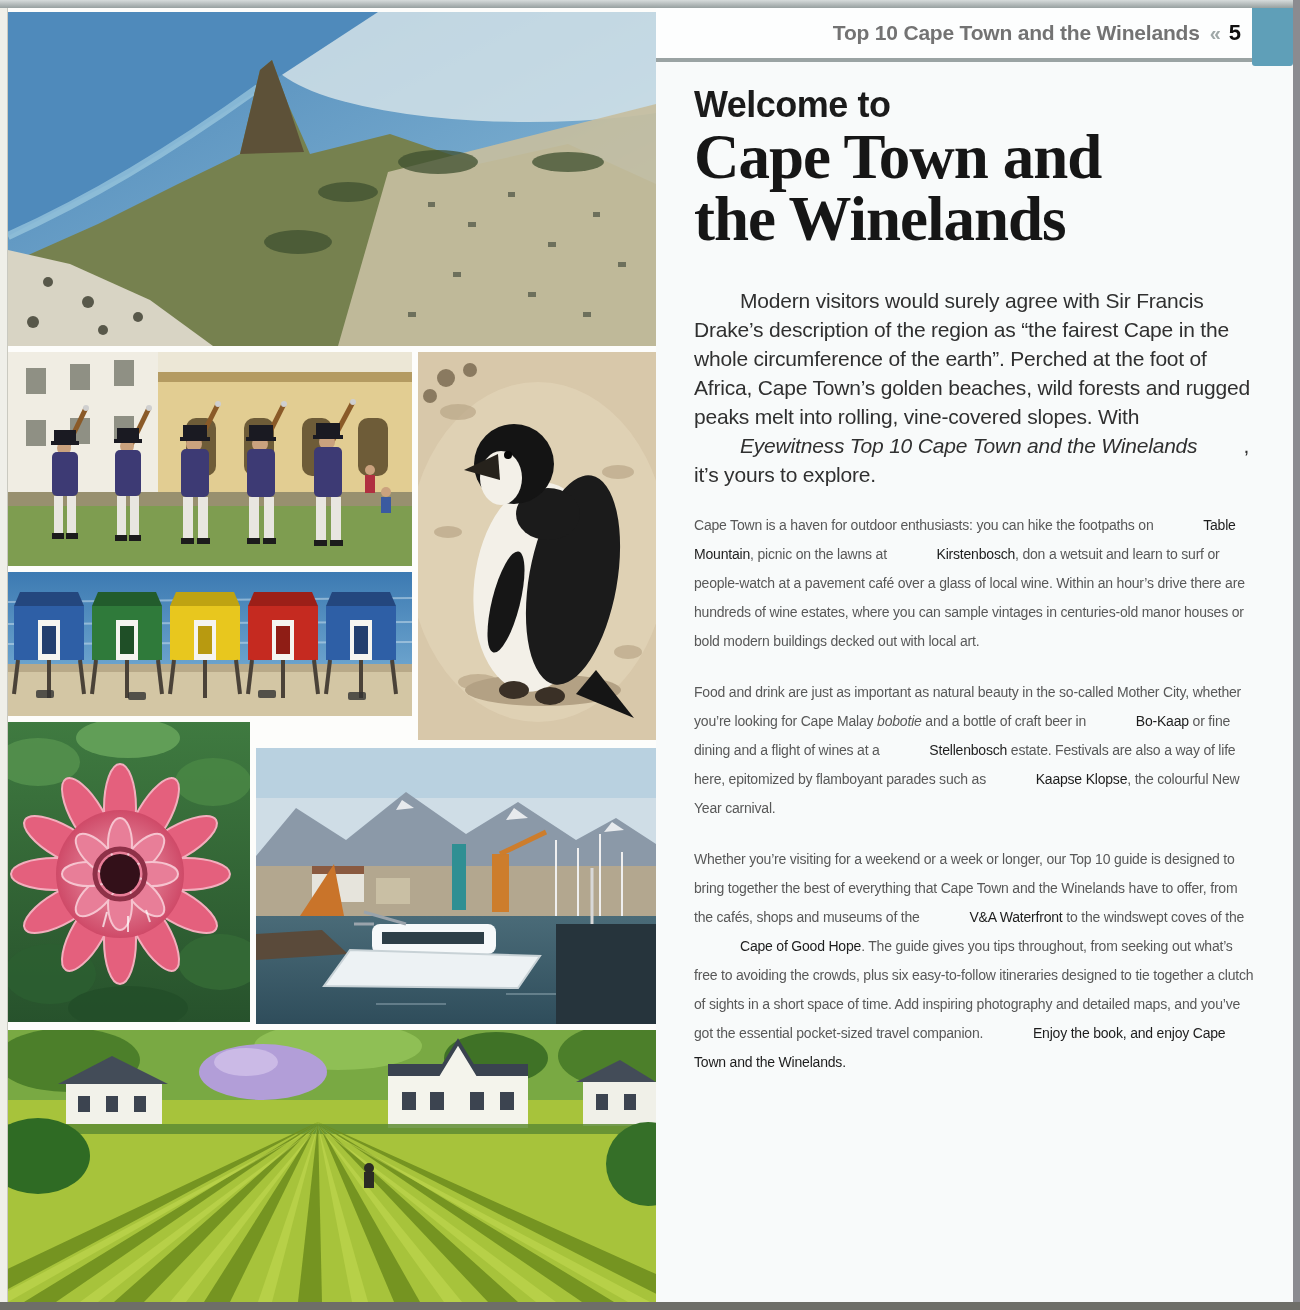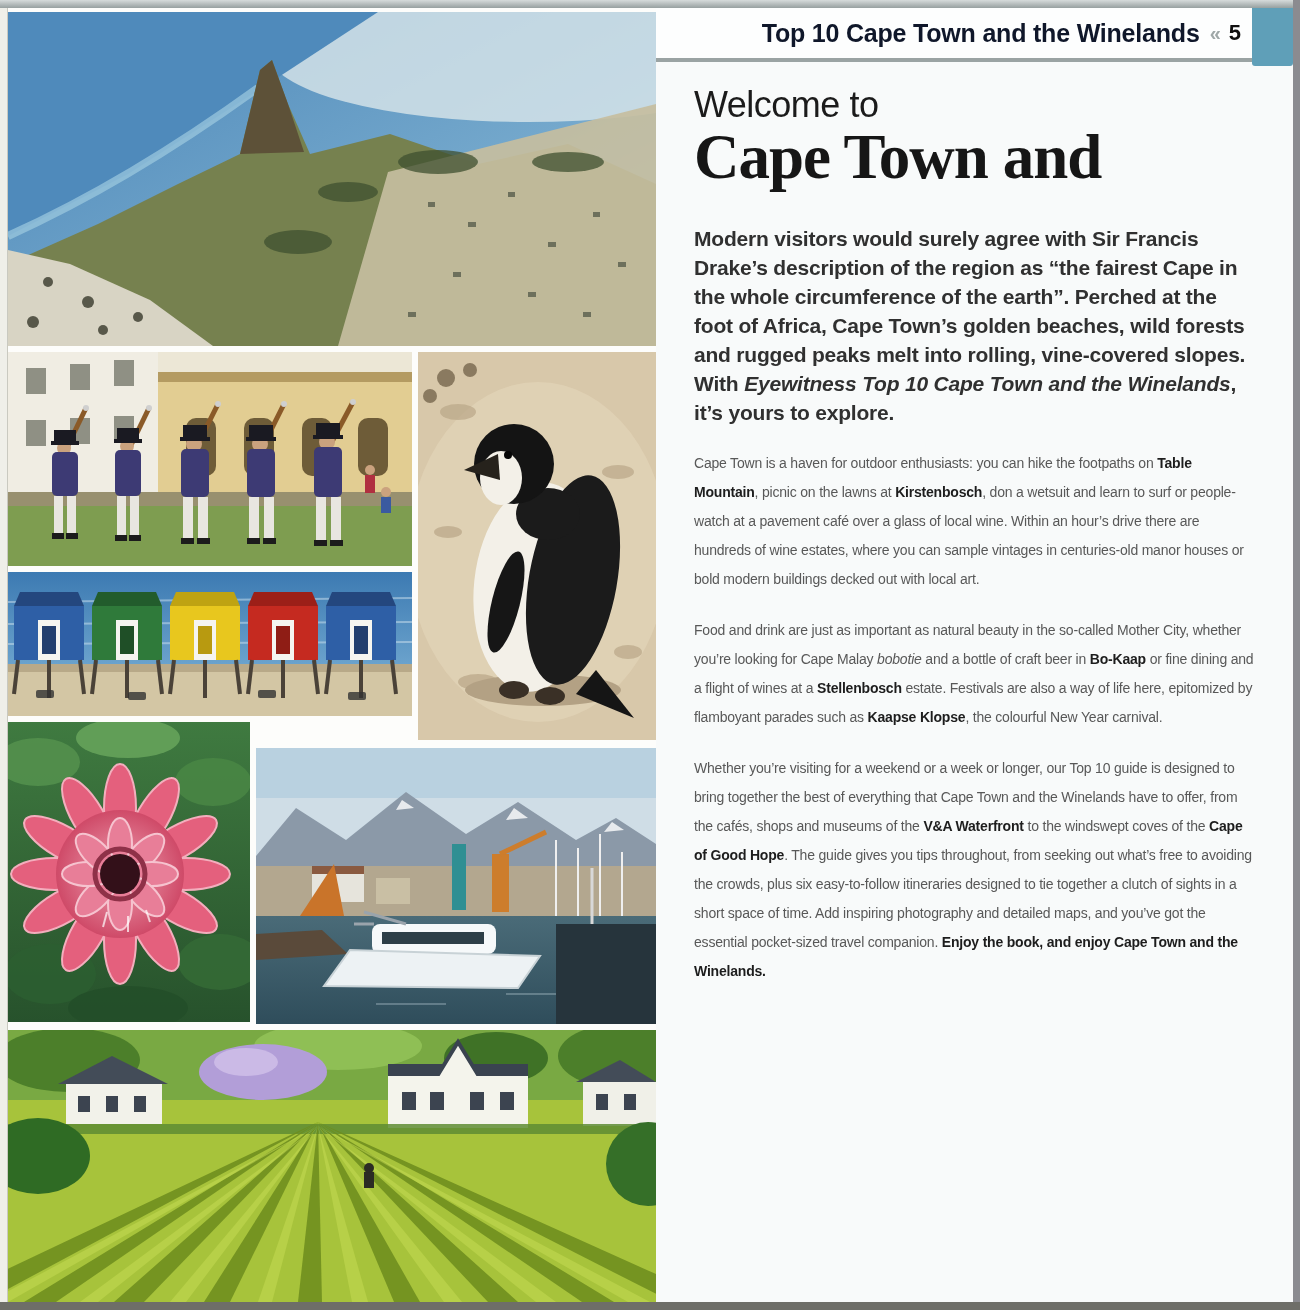--- a/index.html
+++ b/index.html
@@ -22,34 +22,34 @@
   #ph-penguin{left:410px;top:344px;width:238px;height:388px;}
   #ph-huts{left:0;top:564px;width:404px;height:144px;}
   #ph-protea{left:0;top:714px;width:242px;height:300px;}
   #ph-harbor{left:248px;top:740px;width:400px;height:276px;}
   #ph-vineyard{left:0;top:1022px;width:648px;height:272px;}
 
   
   #page{position:absolute;left:656px;top:8px;width:637px;height:1294px;background:#f8fafa;}
   #page-header{position:relative;height:54px;background:#fdfefe;border-bottom:4px solid #9aa3a3;
     display:flex;align-items:center;justify-content:flex-end;padding-right:52px;}
-  .hdr-title{font-size:25px;font-weight:700;color:#0f172a;letter-spacing:-0.2px;}
+  .hdr-title{font-size:21px;font-weight:700;color:#737373;letter-spacing:-0.2px;}
   .hdr-sep{font-size:20px;color:#9fa8a8;margin:0 8px 0 10px;font-weight:700;}
   .hdr-num{font-size:22px;font-weight:700;color:#101010;}
   #corner-tab{position:absolute;left:596px;top:0;width:41px;height:58px;
     background:var(--accent_teal,#5f9fb8);border-radius:0 0 3px 3px;}
 
   #content{padding:24px 36px 0 38px;}
-  .kicker{font-size:36px;font-weight:400;color:#1b1b1b;line-height:38px;letter-spacing:-0.5px;}
+  .kicker{font-size:36px;font-weight:700;color:#1b1b1b;line-height:38px;letter-spacing:-0.5px;}
   .big-title{font-size:63px;font-weight:600;color:#161616;line-height:62px;letter-spacing:-1px;margin-top:2px;font-family:Liberation Serif, serif;}
 
   .p{width:562px;letter-spacing:-0.2px;}
   .p-intro{margin-top:36px;font-size:21px;line-height:29px;font-weight:700;color:#303030;}
   .p-body{margin-top:22px;font-size:14px;line-height:29px;font-weight:400;color:#585858;}
-  .rich .b{font-weight:700;color:#1d1d1d;}
+  .rich .b{font-weight:400;color:#1d1d1d;margin-left:46px;}
   .rich .i{font-style:italic;}
   .p-intro.rich .b{color:#303030;}
 </style>
 </head>
 <body>
 
 <div id="stage">
 
   <div id="collage">
 
@@ -469,20 +469,21 @@
       <span class="hdr-title">Top 10 Cape Town and the Winelands</span>
       <span class="hdr-sep">«</span>
       <span class="hdr-num">5</span>
       <div id="corner-tab"></div>
     </div>
 
     <div id="content">
       <div class="kicker">Welcome to</div>
       <div class="big-title">
         <div>Cape Town and</div>
+        <div>the Winelands</div>
       </div>
 
       <p class="p p-intro rich"><span class="b ">Modern visitors would surely agree with Sir Francis Drake’s description of the region as “the fairest Cape in the whole circumference of the earth”. Perched at the foot of Africa, Cape Town’s golden beaches, wild forests and rugged peaks melt into rolling, vine-covered slopes. With </span><span class="b i">Eyewitness Top 10 Cape Town and the Winelands</span><span class="b ">, it’s yours to explore.</span></p>
       <p class="p p-body rich"><span class="">Cape Town is a haven for outdoor enthusiasts: you can hike the footpaths on </span><span class="b ">Table Mountain</span><span class="">, picnic on the lawns at </span><span class="b ">Kirstenbosch</span><span class="">, don a wetsuit and learn to surf or people-watch at a pavement café over a glass of local wine. Within an hour’s drive there are hundreds of wine estates, where you can sample vintages in centuries-old manor houses or bold modern buildings decked out with local art.</span></p>
       <p class="p p-body rich"><span class="">Food and drink are just as important as natural beauty in the so-called Mother City, whether you’re looking for Cape Malay </span><span class="i">bobotie</span><span class=""> and a bottle of craft beer in </span><span class="b ">Bo-Kaap</span><span class=""> or fine dining and a flight of wines at a </span><span class="b ">Stellenbosch</span><span class=""> estate. Festivals are also a way of life here, epitomized by flamboyant parades such as </span><span class="b ">Kaapse Klopse</span><span class="">, the colourful New Year carnival.</span></p>
       <p class="p p-body rich"><span class="">Whether you’re visiting for a weekend or a week or longer, our Top 10 guide is designed to bring together the best of everything that Cape Town and the Winelands have to offer, from the cafés, shops and museums of the </span><span class="b ">V&amp;A Waterfront</span><span class=""> to the windswept coves of the </span><span class="b ">Cape of Good Hope</span><span class="">. The guide gives you tips throughout, from seeking out what’s free to avoiding the crowds, plus six easy-to-follow itineraries designed to tie together a clutch of sights in a short space of time. Add inspiring photography and detailed maps, and you’ve got the essential pocket-sized travel companion. </span><span class="b ">Enjoy the book, and enjoy Cape Town and the Winelands.</span></p>
 
     </div>
   </div>
 

